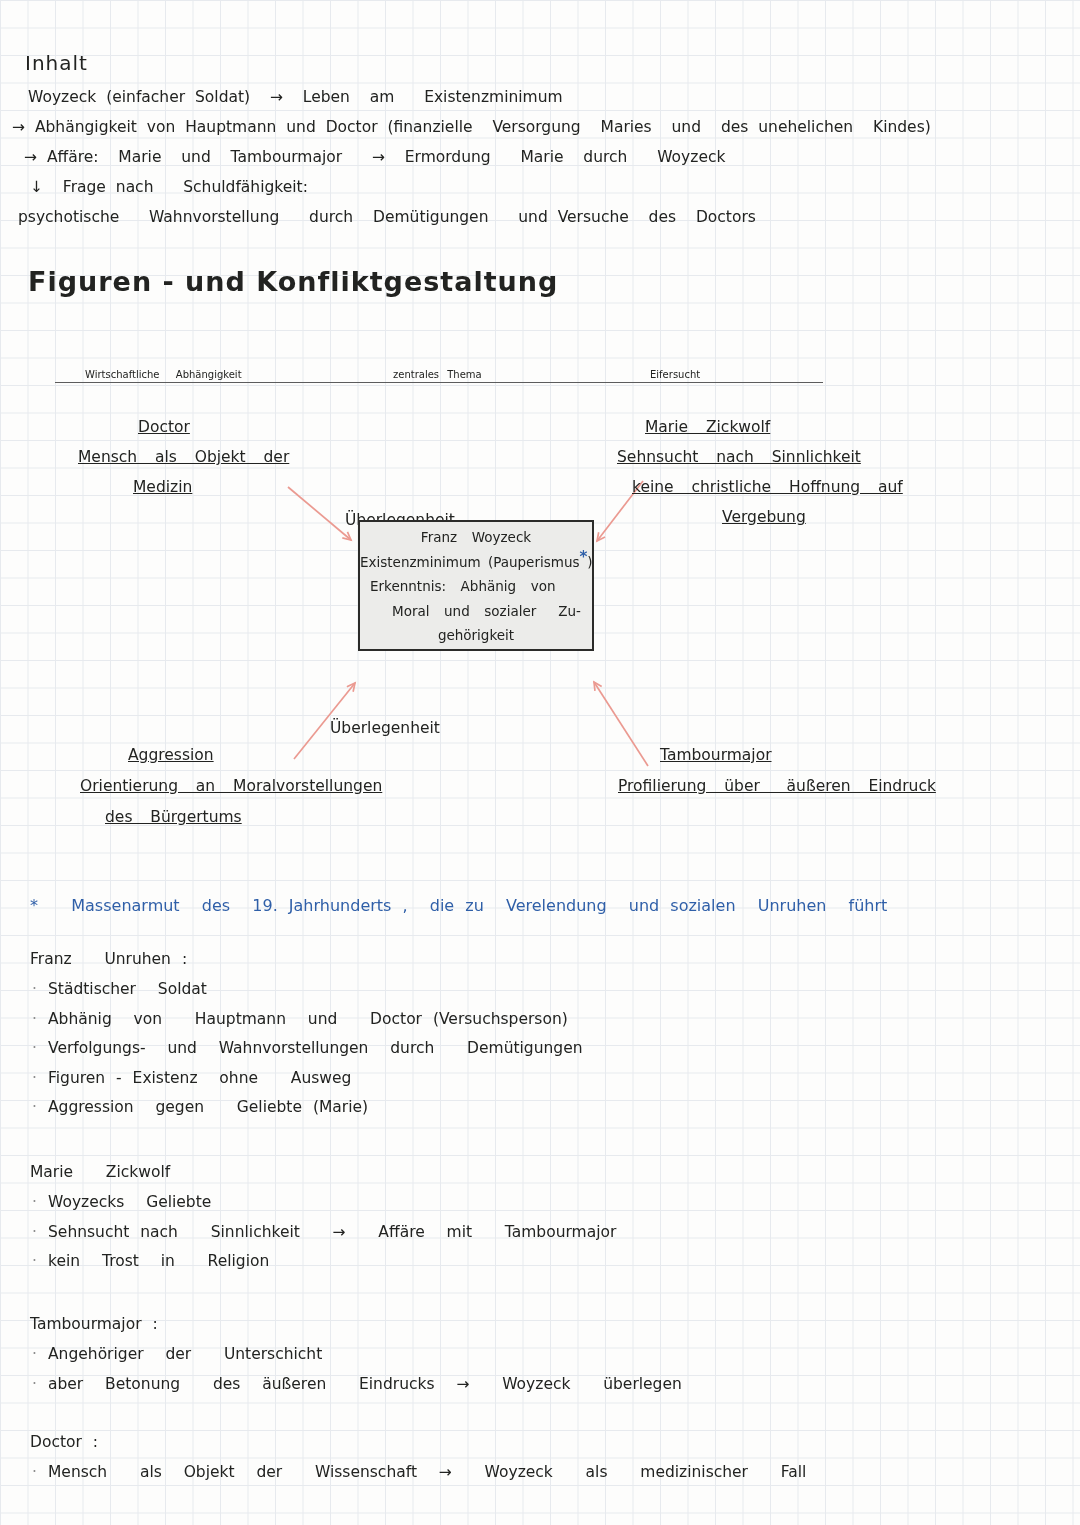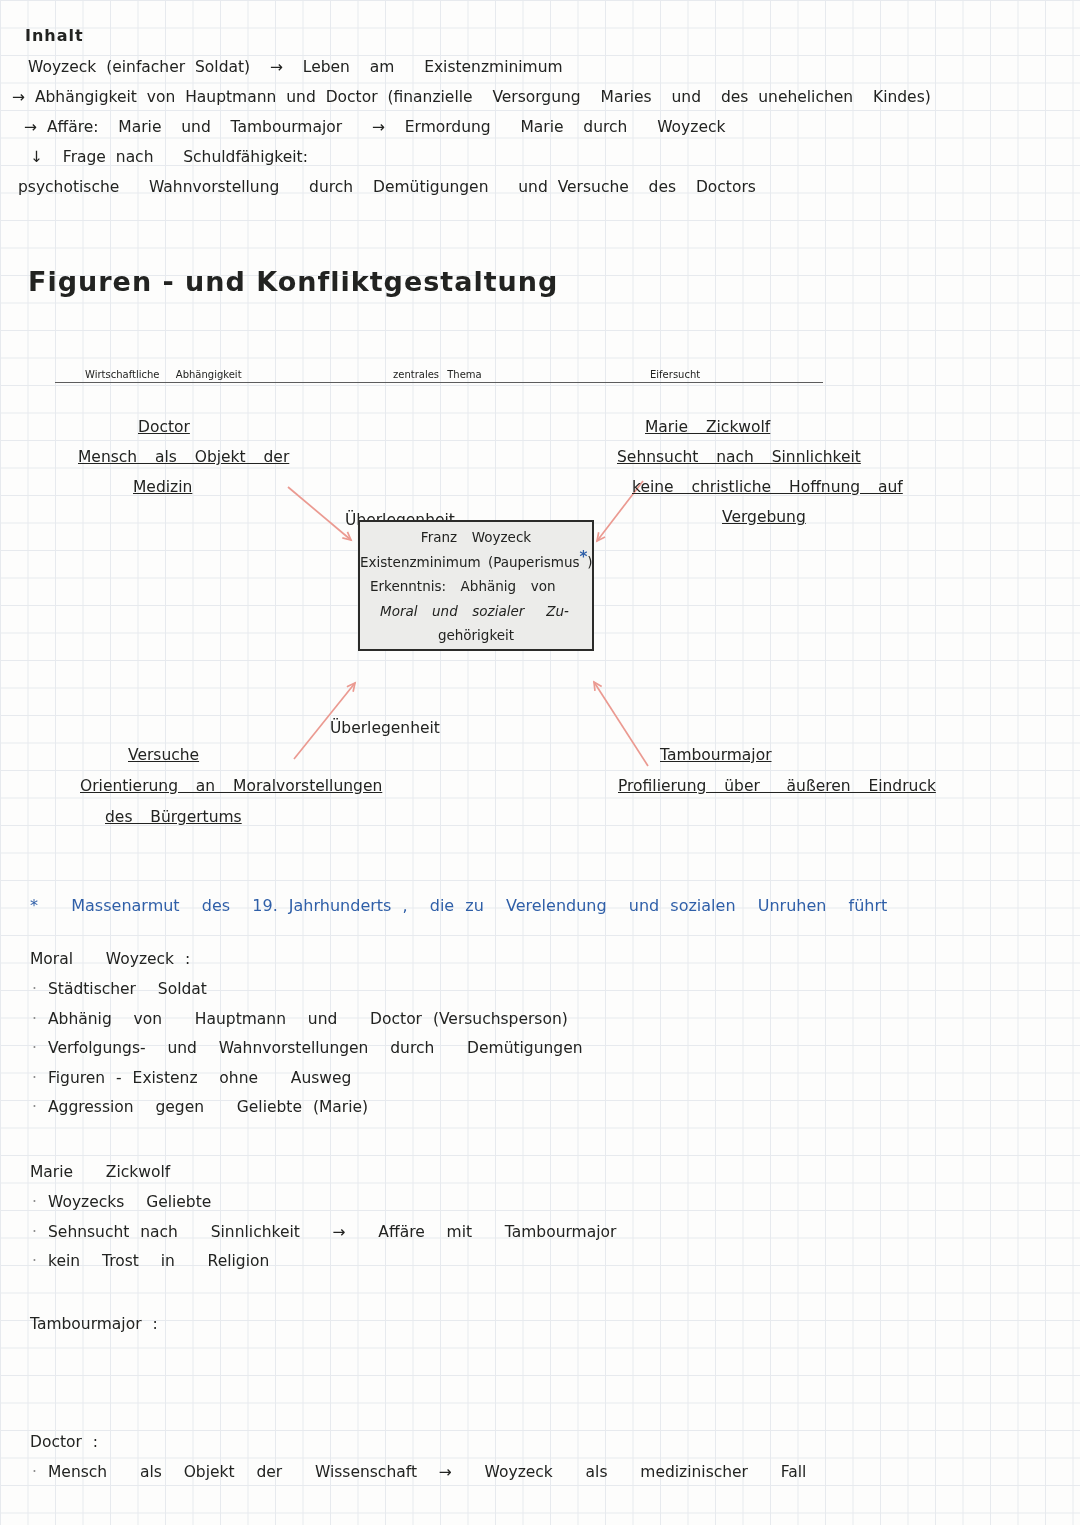--- a/index.html
+++ b/index.html
@@ -11,39 +11,39 @@
   .page{
     position:relative;width:1080px;height:1525px;overflow:hidden;
     background-color:var(--bg);
     background-image:
       linear-gradient(to right, var(--grid) 1px, transparent 1px),
       linear-gradient(to bottom, var(--grid) 1px, transparent 1px);
     background-size:27.5px 27.5px;
   }
   .hw{white-space:pre;word-spacing:5px;}
   .abs{position:absolute;}
-  .h1{font-size:16px;font-weight:bold;letter-spacing:1px;}
+  .h1{font-size:20px;font-weight:normal;letter-spacing:1px;margin-top:25px;}
   .h2{font-size:27px;font-weight:bold;letter-spacing:1px;}
   .note-line{font-size:15.5px;line-height:30px;}
   .svg-overlay{position:absolute;left:0;top:0;pointer-events:none;}
   .arrow-line{stroke:var(--arrow);stroke-width:1.7;fill:none;}
   .ah-path{fill:none;stroke:var(--arrow);stroke-width:1.7;}
   .rule-row{position:absolute;left:55px;top:355px;width:768px;height:28px;border-bottom:1.5px solid var(--rule);}
   .rule-row span{position:absolute;bottom:2px;font-size:10px;}
   .dg{font-size:15.5px;line-height:30px;}
   .dg div{white-space:pre;word-spacing:4px;text-decoration:underline;}
   .center-box{
     position:absolute;left:358px;top:520px;width:236px;height:131px;
     background:var(--box_fill);border:2px solid var(--box_border);
     font-size:13.5px;line-height:24.5px;padding-top:3px;
   }
   .center-box div{white-space:pre;word-spacing:3px;}
   .cb-c{text-align:center;}
   .cb-l3{padding-left:10px;}
-  .cb-l4{padding-left:20px;font-style:italic;}
+  .cb-l4{padding-left:32px;}
   .blue{color:var(--blue);}
   sup.star{font-size:15px;font-weight:bold;line-height:0;}
   .footnote{font-size:16px;color:var(--blue);white-space:pre;word-spacing:6px;}
   .char-sec{font-size:15.5px;}
   .char-sec .sec-title{line-height:31px;white-space:pre;word-spacing:6px;}
   .char-sec ul{list-style:none;}
   .char-sec li{line-height:29.6px;padding-left:18px;position:relative;white-space:pre;word-spacing:6px;}
   .char-sec li::before{content:"·";position:absolute;left:2px;color:#8d8d8d;}
 </style>
 </head>
@@ -106,54 +106,58 @@
 
   <div class="center-box">
     <div class="cb-c">Franz  Woyzeck</div>
     <div class="cb-c"><span>Existenzminimum (Pauperismus</span><sup class="star blue">*</sup><span>)</span></div>
     <div class="cb-l3">Erkenntnis:  Abhänig  von</div>
     <div class="cb-l4">Moral  und  sozialer   Zu-</div>
     <div class="cb-c">gehörigkeit</div>
   </div>
 
   <div class="abs dg" style="left:80px;top:740px;line-height:31px;">
-    <div style="padding-left:48px;">Versuche</div>
+    <div style="padding-left:48px;">Aggression</div>
     <div>Orientierung  an  Moralvorstellungen</div>
     <div style="padding-left:25px;">des  Bürgertums</div>
   </div>
 
   <div class="abs dg" style="left:618px;top:740px;line-height:31px;">
     <div style="padding-left:42px;">Tambourmajor</div>
     <div>Profilierung  über   äußeren  Eindruck</div>
   </div>
 
   <div class="abs footnote" style="left:30px;top:896px;">*   Massenarmut  des  19. Jahrhunderts ,  die zu  Verelendung  und sozialen  Unruhen  führt</div>
 
   <div class="abs char-sec" style="left:30px;top:944px;">
-    <div class="sec-title">Moral   Woyzeck :</div>
+    <div class="sec-title">Franz   Unruhen :</div>
     <ul>
       <li>Städtischer  Soldat</li>
       <li>Abhänig  von   Hauptmann  und   Doctor (Versuchsperson)</li>
       <li>Verfolgungs-  und  Wahnvorstellungen  durch   Demütigungen</li>
       <li>Figuren - Existenz  ohne   Ausweg</li>
       <li>Aggression  gegen   Geliebte (Marie)</li>
     </ul>
   </div>
 
   <div class="abs char-sec" style="left:30px;top:1157px;">
     <div class="sec-title">Marie   Zickwolf</div>
     <ul>
       <li>Woyzecks  Geliebte</li>
       <li>Sehnsucht nach   Sinnlichkeit   →   Affäre  mit   Tambourmajor</li>
       <li>kein  Trost  in   Religion</li>
     </ul>
   </div>
 
   <div class="abs char-sec" style="left:30px;top:1309px;">
     <div class="sec-title">Tambourmajor :</div>
+    <ul>
+      <li>Angehöriger  der   Unterschicht</li>
+      <li>aber  Betonung   des  äußeren   Eindrucks  →   Woyzeck   überlegen</li>
+    </ul>
   </div>
 
   <div class="abs char-sec" style="left:30px;top:1427px;">
     <div class="sec-title">Doctor :</div>
     <ul>
       <li>Mensch   als  Objekt  der   Wissenschaft  →   Woyzeck   als   medizinischer   Fall</li>
     </ul>
   </div>
 
 </div>

